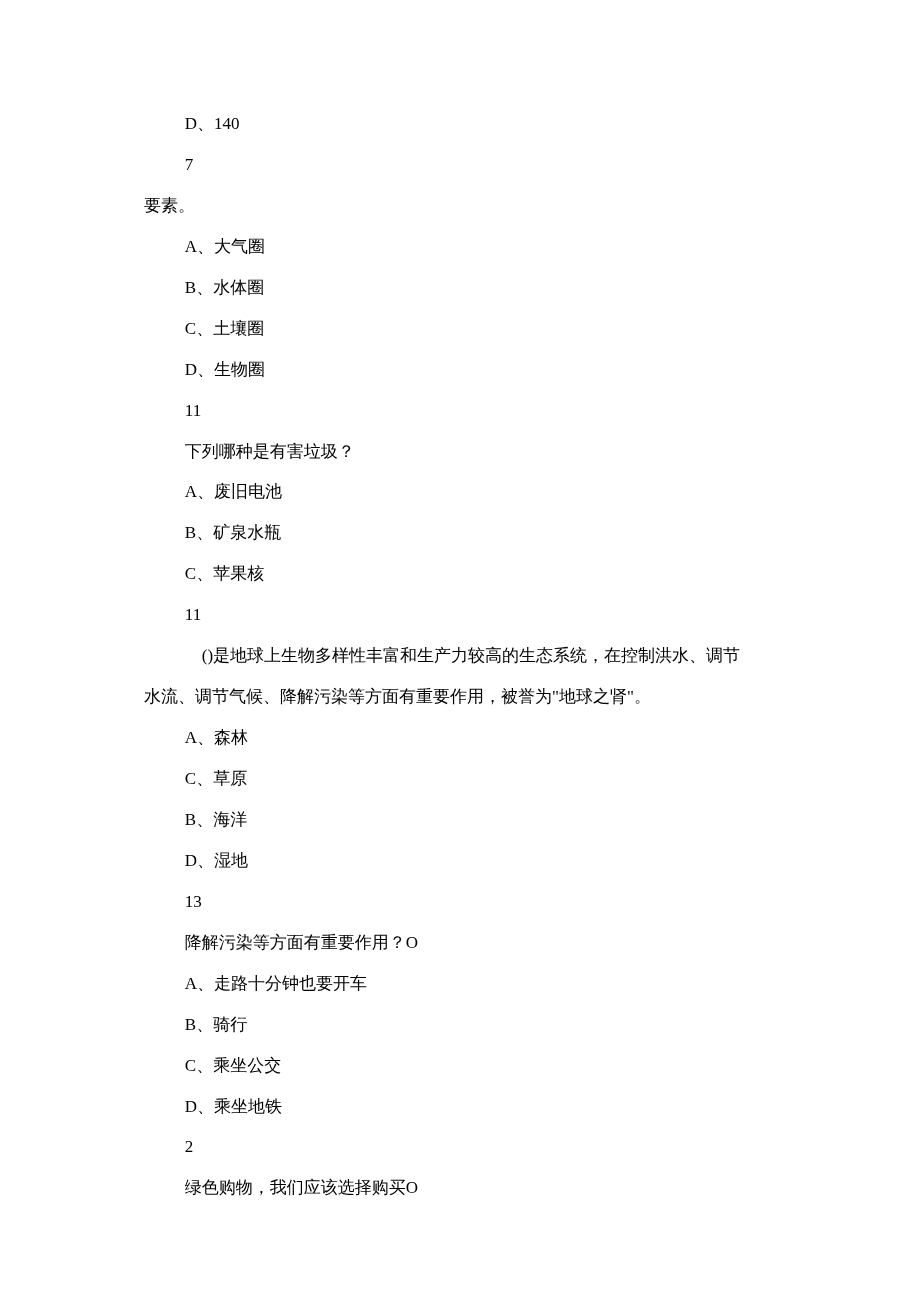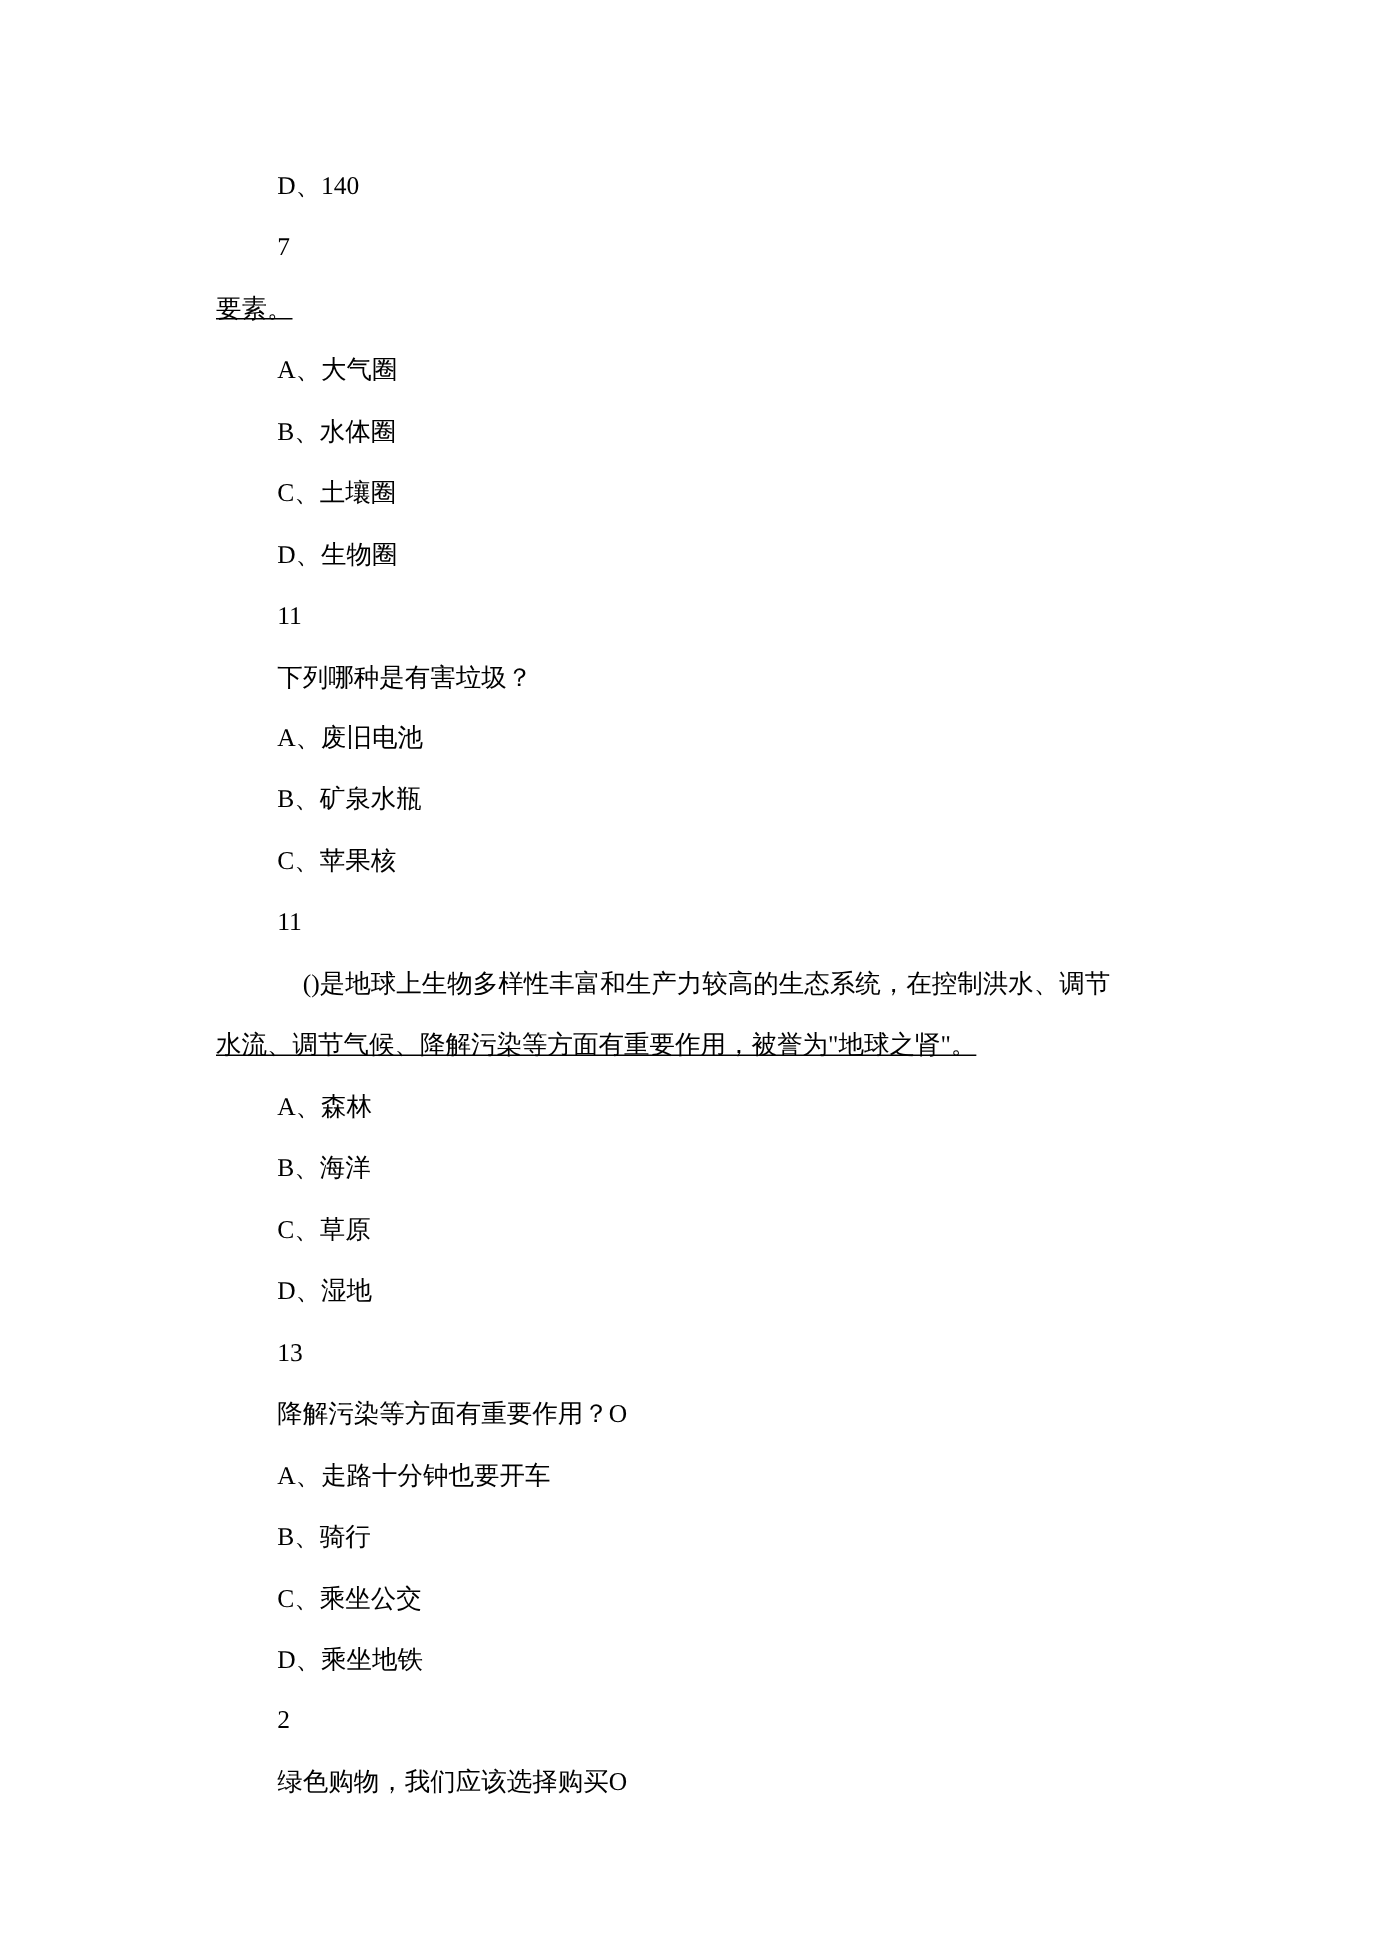--- a/index.html
+++ b/index.html
@@ -17,21 +17,20 @@
       padding-top: 101px;
       padding-left: 140px;
       padding-right: 140px;
       line-height: 2.35;
     }
     .indent {
       text-indent: 2.4em;
     }
     .no-indent {
       text-indent: 0;
-      text-decoration: underline;
     }
   </style>
 </head>
 <body>
 
 <div>
   <div class="indent">D、140</div>
   <div class="indent">7</div>
   <div class="no-indent">要素。</div>
   <div class="indent">A、大气圈</div>
@@ -40,22 +39,22 @@
   <div class="indent">D、生物圈</div>
   <div class="indent">11</div>
   <div class="indent">下列哪种是有害垃圾？</div>
   <div class="indent">A、废旧电池</div>
   <div class="indent">B、矿泉水瓶</div>
   <div class="indent">C、苹果核</div>
   <div class="indent">11</div>
   <div class="indent">　()是地球上生物多样性丰富和生产力较高的生态系统，在控制洪水、调节</div>
   <div class="no-indent">水流、调节气候、降解污染等方面有重要作用，被誉为"地球之肾"。</div>
   <div class="indent">A、森林</div>
+  <div class="indent">C、草原</div>
   <div class="indent">B、海洋</div>
-  <div class="indent">C、草原</div>
   <div class="indent">D、湿地</div>
   <div class="indent">13</div>
   <div class="indent">降解污染等方面有重要作用？O</div>
   <div class="indent">A、走路十分钟也要开车</div>
   <div class="indent">B、骑行</div>
   <div class="indent">C、乘坐公交</div>
   <div class="indent">D、乘坐地铁</div>
   <div class="indent">2</div>
   <div class="indent">绿色购物，我们应该选择购买O</div>
 </div>

